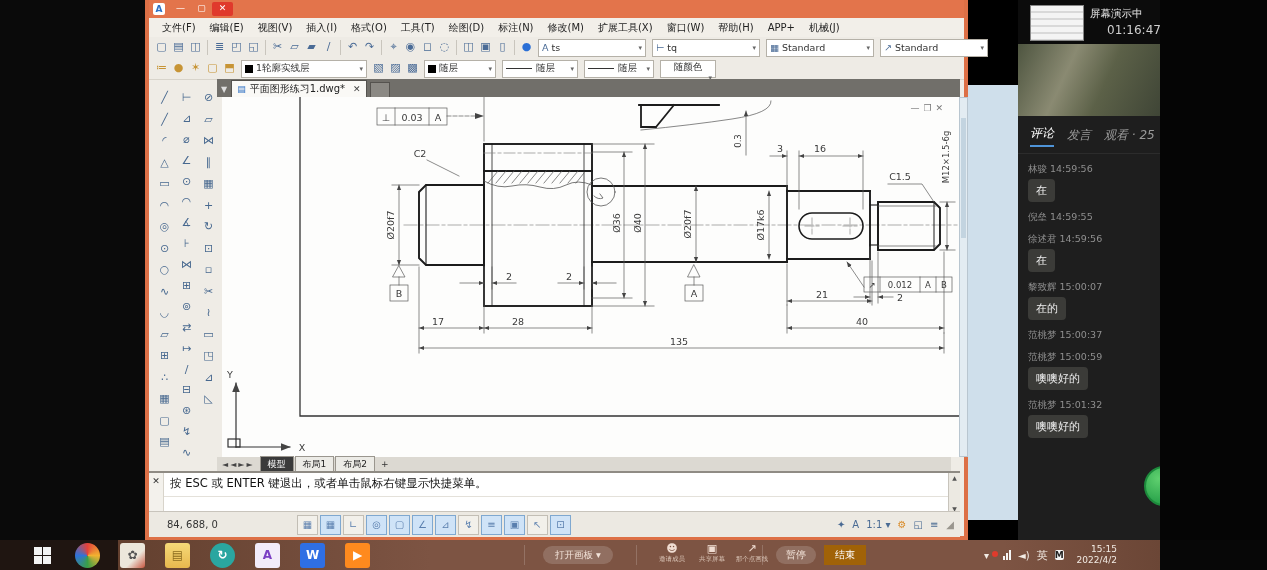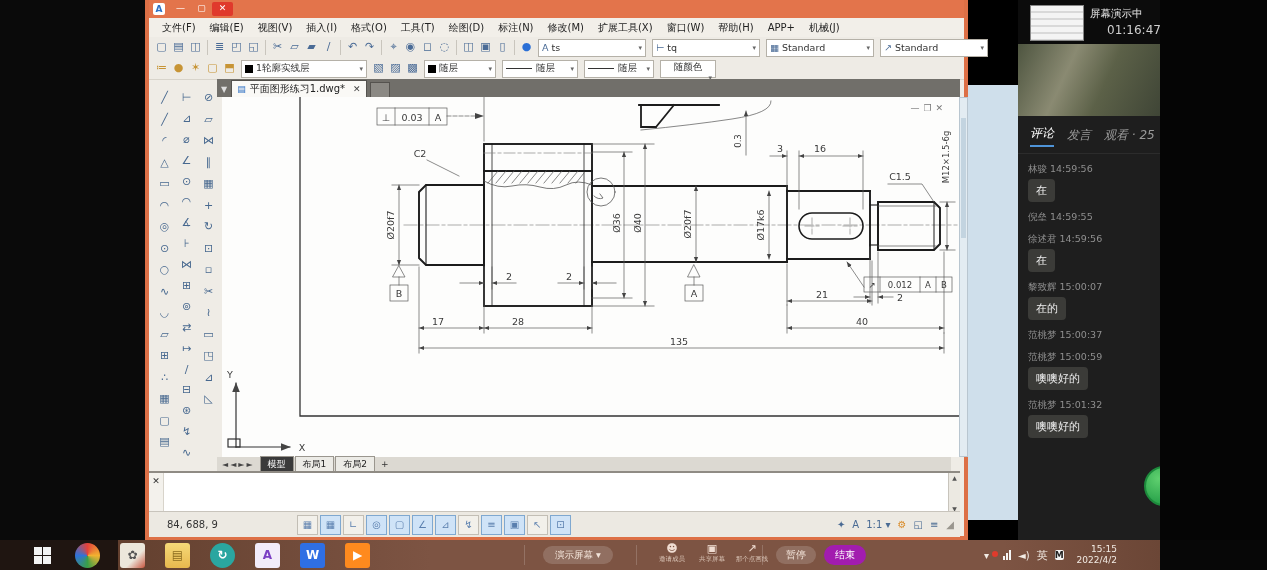--- a/index.html
+++ b/index.html
@@ -90,21 +90,21 @@
   .tb-app{width:25px;height:25px;border-radius:3px;display:flex;align-items:center;justify-content:center;font-size:12px;font-weight:bold;margin-right:20px;flex:none;}
   #win-logo{width:17px;height:17px;display:grid;grid-template-columns:8px 8px;grid-template-rows:8px 8px;gap:1px;}
   #win-logo div{background:#f4f4f4;}
   .tb-active{background:rgba(255,255,255,.25);border-radius:3px;}
   #present-pill{position:absolute;left:543px;top:6px;width:70px;height:18px;border-radius:9px;background:rgba(255,255,255,.16);color:#f3e4da;font-size:9.5px;text-align:center;line-height:18px;}
   .tb-div{position:absolute;top:5px;width:1px;height:20px;background:rgba(255,255,255,.18);}
   .tb-act{position:absolute;top:3px;width:44px;text-align:center;color:#f0ddd2;}
   .tb-act .g{font-size:11px;line-height:12px;}
   .tb-act .l{font-size:6.5px;line-height:8px;color:#d8c2b4;}
   #pause-pill{position:absolute;left:776px;top:6px;width:40px;height:18px;border-radius:9px;background:rgba(255,255,255,.16);color:#f3e4da;font-size:10px;text-align:center;line-height:18px;}
-  #end-pill{position:absolute;left:824px;top:5px;width:42px;height:20px;border-radius:10px;background:#a21caf;color:#fff;font-size:10px;text-align:center;line-height:20px;}
+  #end-pill{position:absolute;left:824px;top:5px;width:42px;height:20px;border-radius:0;background:#a16207;color:#fff;font-size:10px;text-align:center;line-height:20px;}
   #tray{position:absolute;left:984px;top:0;height:30px;display:flex;align-items:center;color:#f2ebe4;}
   .tray-i{margin-right:7px;font-size:10px;}
   #flag-ic{width:11px;height:11px;background:#f4f4f4;border-radius:2px;position:relative;}
   #flag-ic::after{content:"";position:absolute;right:-2px;bottom:-2px;width:6px;height:6px;border-radius:50%;background:#e03b2c;}
   #sig-ic{display:flex;align-items:flex-end;height:10px;}
   #ime-m{width:13px;height:13px;background:#f4f4f4;color:#222;font-size:9px;font-weight:bold;text-align:center;line-height:13px;border-radius:2px;}
   #clock{text-align:right;font-size:9px;line-height:11px;margin-left:6px;}
 
   
   .dt{font-family:"DejaVu Sans",sans-serif;font-size:9.5px;fill:#3a3a3a;}
@@ -456,30 +456,31 @@
     <span id="ltab-nav">◄◄►►</span>
     <span class="ltab active">模型</span>
     <span class="ltab">布局1</span>
     <span class="ltab">布局2</span>
     <span id="ltab-add">+</span>
   </div>
 
   <div class="abs" id="cmd">
     <div id="cmd-gutter">✕</div>
     <div style="flex:1;display:flex;flex-direction:column;">
+      <div id="cmd-main">按 ESC 或 ENTER 键退出，或者单击鼠标右键显示快捷菜单。</div>
       <div style="flex:1"></div>
     </div>
     <div id="cmd-scroll">
       <span>▲</span>
       <span>▼</span>
     </div>
   </div>
 
   <div class="abs" id="statusbar">
-    <div id="coords">84, 688, 9</div>
+    <div id="coords">84, 688, 0</div>
     <div id="toggles" style="display:flex;">
         <div class="tog">▦</div>
         <div class="tog on">▦</div>
         <div class="tog">∟</div>
         <div class="tog on">◎</div>
         <div class="tog on">▢</div>
         <div class="tog on">∠</div>
         <div class="tog on">⊿</div>
         <div class="tog">↯</div>
         <div class="tog on">≡</div>
@@ -544,21 +545,21 @@
       </div>
     <div class="tb-app" style="border-radius:50%;background:conic-gradient(#e5423a,#f2b230 25%,#3a9e47 50%,#2f72d9 75%,#e5423a);"></div>
     <div class="tb-app" style="background:linear-gradient(135deg,#ece7db 60%,#c8553f);color:#555;">✿</div>
     <div class="tb-app" style="background:linear-gradient(#f5d978,#e8b84e);color:#8a6b1e;">▤</div>
     <div class="tb-app" style="border-radius:50%;background:#2aa6a0;color:#fff;">↻</div>
     <div class="tb-app tb-active" style="color:#7b3fc4;background:#f2ecfa;">A</div>
     <div class="tb-app" style="background:#2f6fe4;color:#fff;">W</div>
     <div class="tb-app" style="background:#ff8a1e;color:#fff;">▶</div>
   </div>
   <div class="tb-div" style="left:524px;"></div>
-  <div id="present-pill">演示屏幕 ▾</div>
+  <div id="present-pill">打开画板 ▾</div>
   <div class="tb-div" style="left:636px;"></div>
   <div id="tb-actions">
       <div class="tb-act" style="left: 650px;">
         <div class="g">☻</div>
         <div class="l">邀请成员</div>
       </div>
       <div class="tb-act" style="left: 690px;">
         <div class="g">▣</div>
         <div class="l">共享屏幕</div>
       </div>

